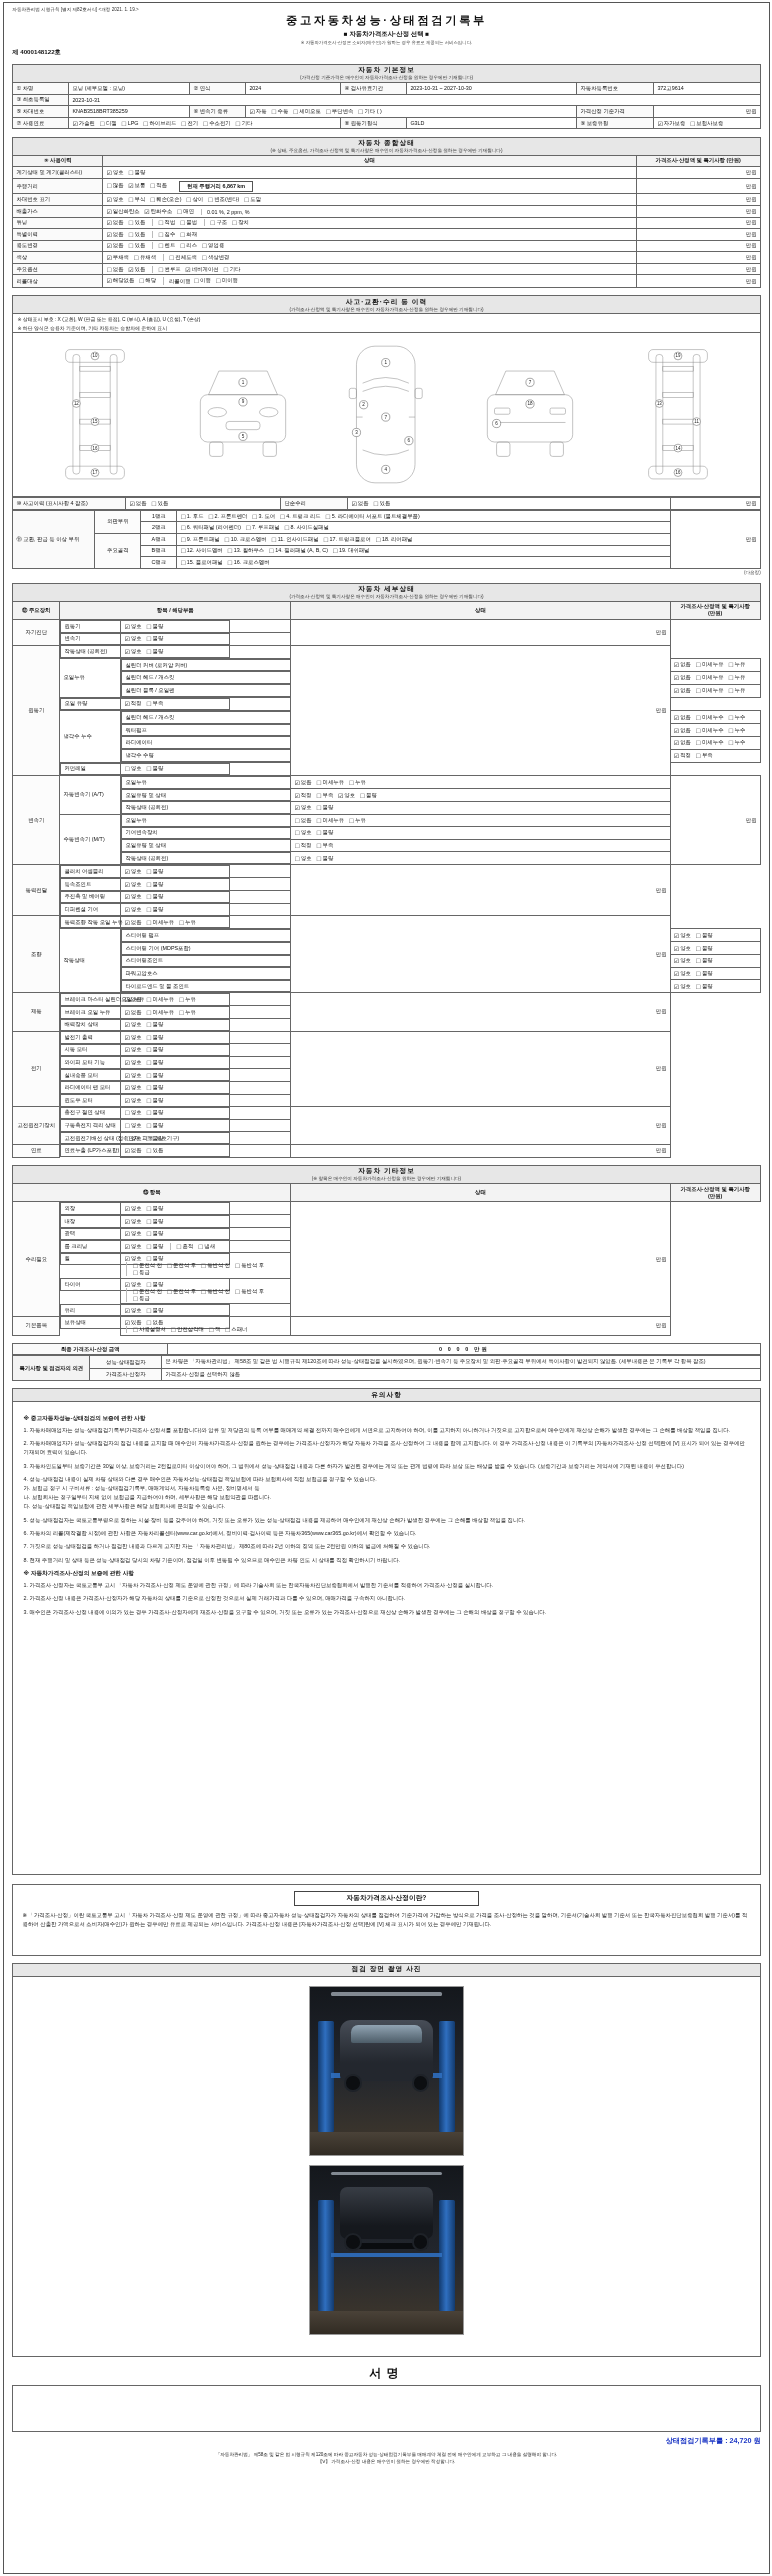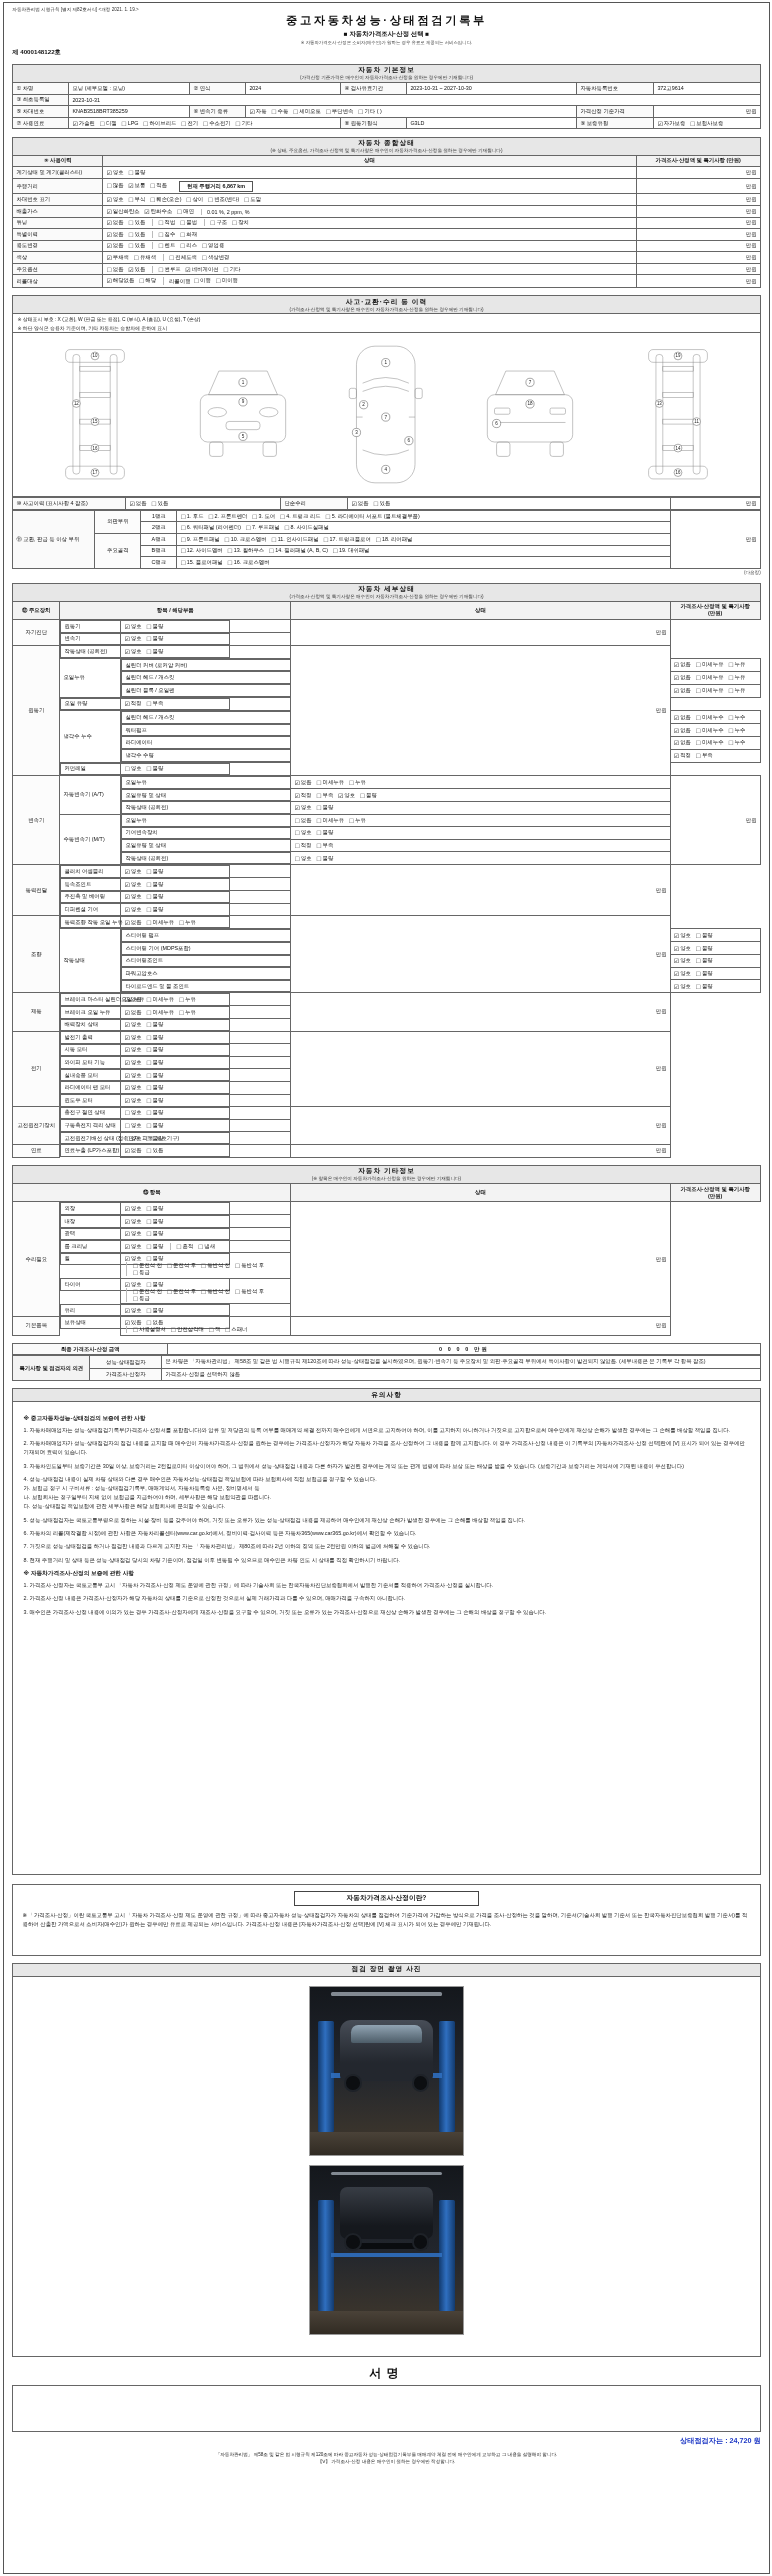--- a/index.html
+++ b/index.html
@@ -1426,21 +1426,21 @@
           <div class="wheel r"></div>
           <div class="floor"></div>
         </div>
       </div>
     </section>
 
     <div class="sign-wrap">
       <div class="sign-title">서명</div>
       <div class="sign-box"></div>
       <div class="insurance">
-        <span>상태점검자는 :</span>
+        <span>상태점검기록부를 :</span>
         <span>24,720 원</span>
       </div>
     </div>
 
     <div class="footer">
       <div>「자동차관리법」 제58조 및 같은 법 시행규칙 제120조에 따라 중고자동차 성능·상태점검기록부를 매매계약 체결 전에 매수인에게 교부하고 그 내용을 설명해야 합니다.</div>
       <div>【Ⅴ】 가격조사·산정 내용은 매수인이 원하는 경우에만 작성합니다.</div>
     </div>
 
   </div>

